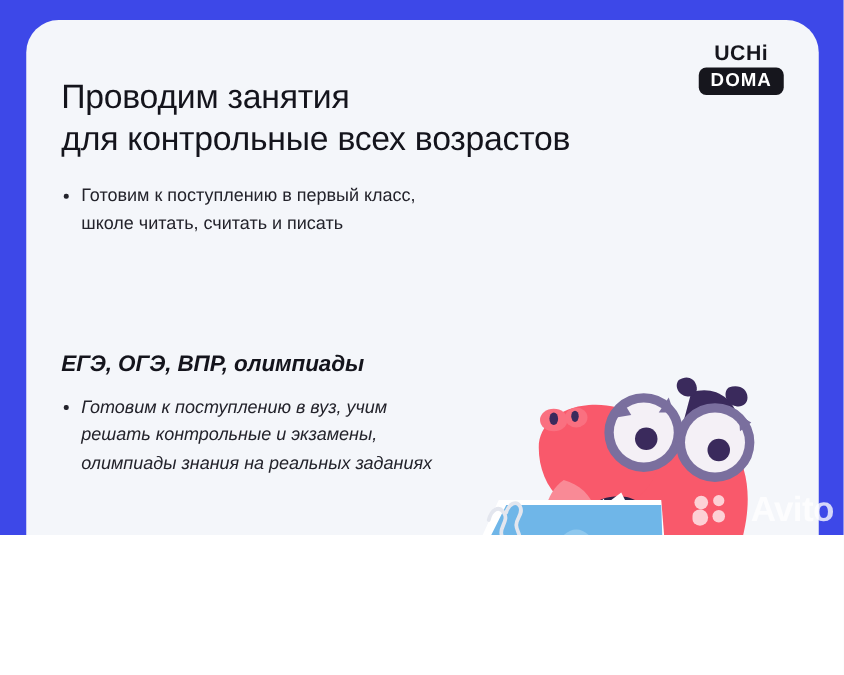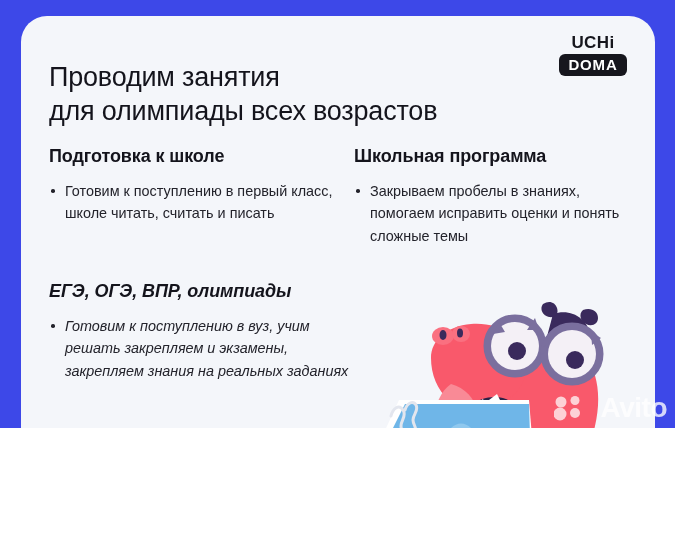--- a/index.html
+++ b/index.html
@@ -144,41 +144,34 @@
 <div class="poster">
   <div class="card">
 
     <div class="logo">
       <div class="logo-top">UCHi</div>
       <div class="logo-bottom">DOMA</div>
     </div>
 
     <h1 class="title">
       <span class="title-line">Проводим занятия</span>
-      <span class="title-line">для олимпиады всех возрастов</span>
+      <span class="title-line">для контрольные всех возрастов</span>
     </h1>
 
     <div class="col col-left-1">
-      <h2 class="sec-head">Подготовка к школе</h2>
       <ul class="bullets">
         <li>Готовим к поступлению в первый класс, школе читать, считать и писать</li>
       </ul>
     </div>
 
-    <div class="col col-right-1">
-      <h2 class="sec-head">Школьная программа</h2>
-      <ul class="bullets">
-        <li>Закрываем пробелы в знаниях, помогаем исправить оценки и понять сложные темы</li>
-      </ul>
-    </div>
 
     <div class="col col-left-2">
       <h2 class="sec-head">ЕГЭ, ОГЭ, ВПР, олимпиады</h2>
       <ul class="bullets">
-        <li>Готовим к поступлению в вуз, учим решать закрепляем и экзамены, закрепляем знания на реальных заданиях</li>
+        <li>Готовим к поступлению в вуз, учим решать контрольные и экзамены, олимпиады знания на реальных заданиях</li>
       </ul>
     </div>
 
     <div class="illus">
       <svg width="316" height="211" viewBox="0 0 316 211" xmlns="http://www.w3.org/2000/svg">
 
         <path d="M214 18 c18 -6 34 4 38 22 c4 18 -2 40 -10 56 c-6 12 -16 22 -28 26 l-16 -44 z" fill="#3a2a5c"></path>
 
         <path d="M150 118 c-4 -28 6 -54 26 -66 c22 -14 54 -12 70 8 c14 17 16 44 10 70
                  c-5 22 -14 40 -22 54 l-78 0 z" fill="#f9596b"></path>

